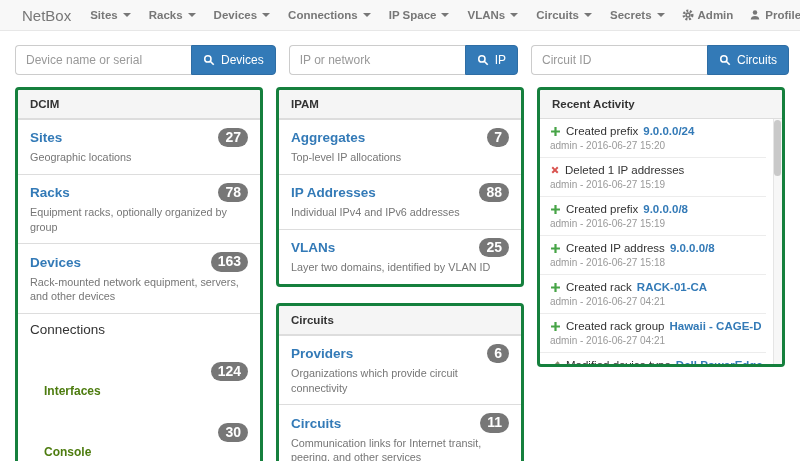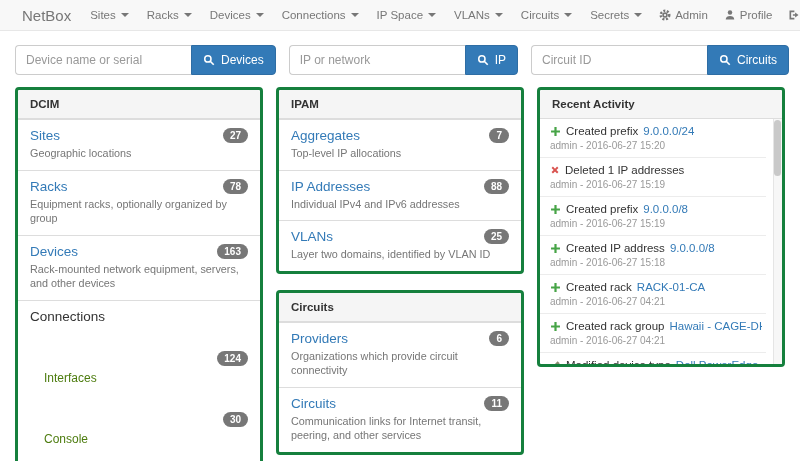--- a/index.html
+++ b/index.html
@@ -2,21 +2,21 @@
 <html><head>
 <meta charset="utf-8">
 <style>
   * { box-sizing: border-box; margin: 0; padding: 0; }
   html,body { width:800px; height:461px; }
   body {
     font-family: "Liberation Sans", "DejaVu Sans", sans-serif;
     font-size: 12px; color:#333; background:#fff;
     display:flex; flex-direction:column; overflow:hidden;
   }
-  a { text-decoration:none; }
+  a { text-decoration:none;font-weight:bold; }
 
   
   .navbar {
     height:31px; background:#f8f8f8; border-bottom:1px solid #e7e7e7;
     display:flex; align-items:center; padding:0 22px; flex:0 0 auto;
   }
   .brand { color:#777; font-size:15px; margin-right:10px; cursor:pointer; }
   .nav-menus { display:flex; align-items:center; }
   .nav-item {
     color:#777; font-size:11.5px; padding:0 9px; height:31px;
@@ -53,21 +53,21 @@
   .panel-heading {
     padding:8px 12px; background:#f5f5f5; border-bottom:1px solid #ddd;
     font-weight:bold; font-size:11.5px; color:#333; border-radius:3px 3px 0 0;
   }
   .lg-item { padding:8px 12px 9px 12px; border-top:1px solid #ddd; }
   .lg-item:first-child { border-top:none; }
   .lg-head { display:flex; align-items:center; justify-content:space-between; }
   .lg-link { color:#337ab7; font-size:13.5px; cursor:pointer; }
   .lg-title { color:#333; font-size:13.5px; }
   .badge {
-    background:#777; color:#fff; font-size:10px; font-weight:bold;
+    background:#777; color:#fff; font-size:14px; font-weight:bold;
     padding:2px 7px; border-radius:10px; line-height:1.1;
   }
   .lg-desc { color:#767676; font-size:10.8px; margin-top:3px; line-height:1.35; }
   .sub-list { margin-top:4px; }
   .sub-row { display:flex; align-items:center; justify-content:space-between; padding:4px 0 4px 14px; }
   .sub-link { color:#4d7c0f; font-size:12px; cursor:pointer;margin-top:39px; }
 
   
   .activity-body { position:relative; height:245px; overflow:hidden; }
   .activity-items { margin-right:16px; }

